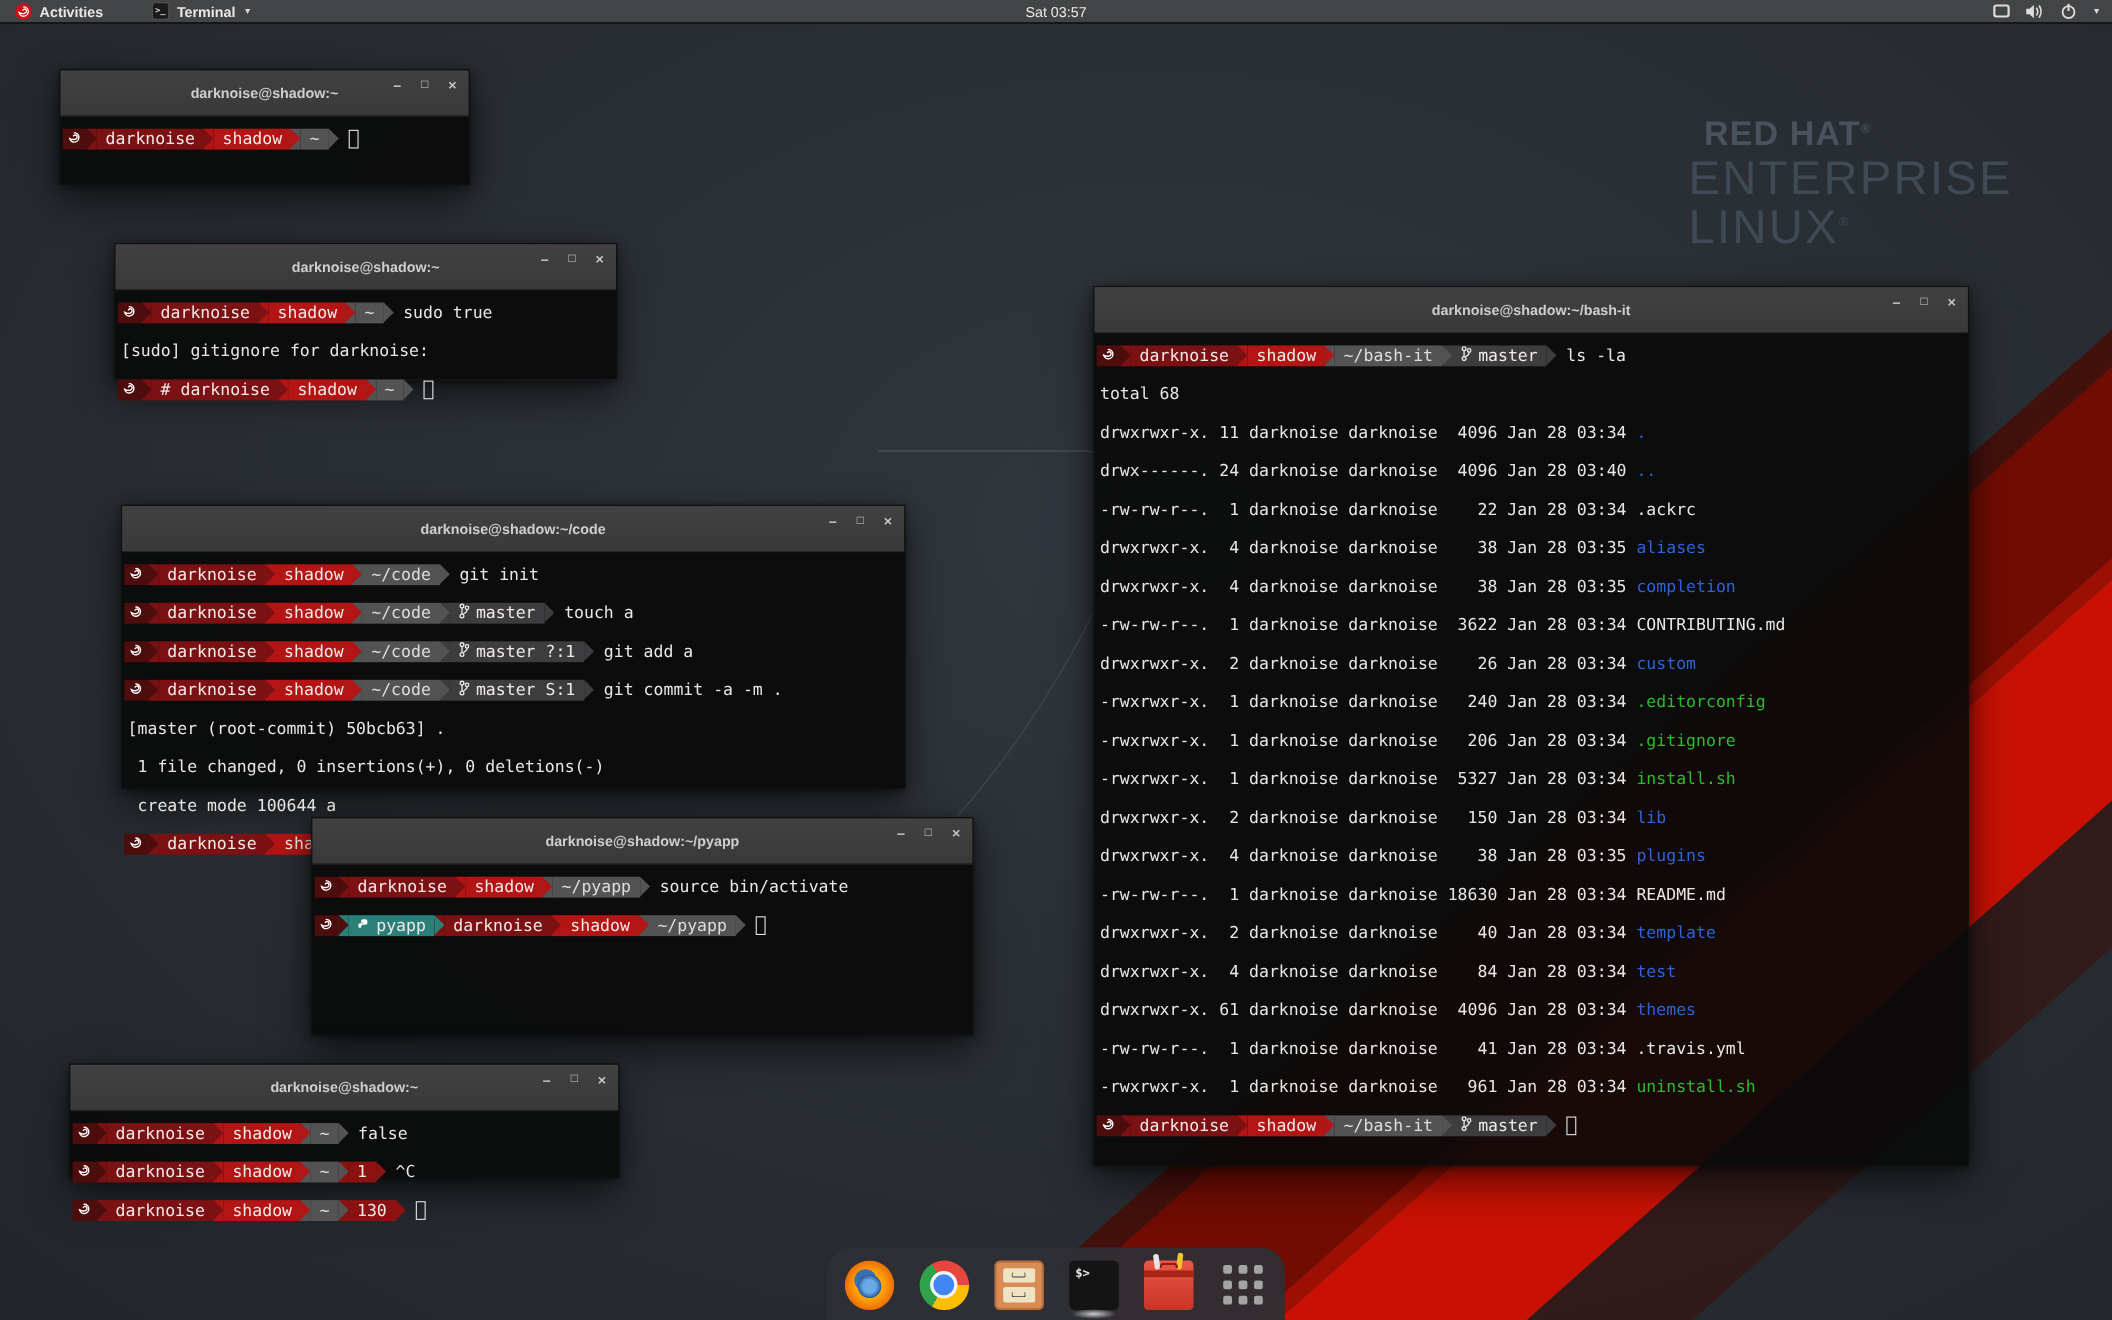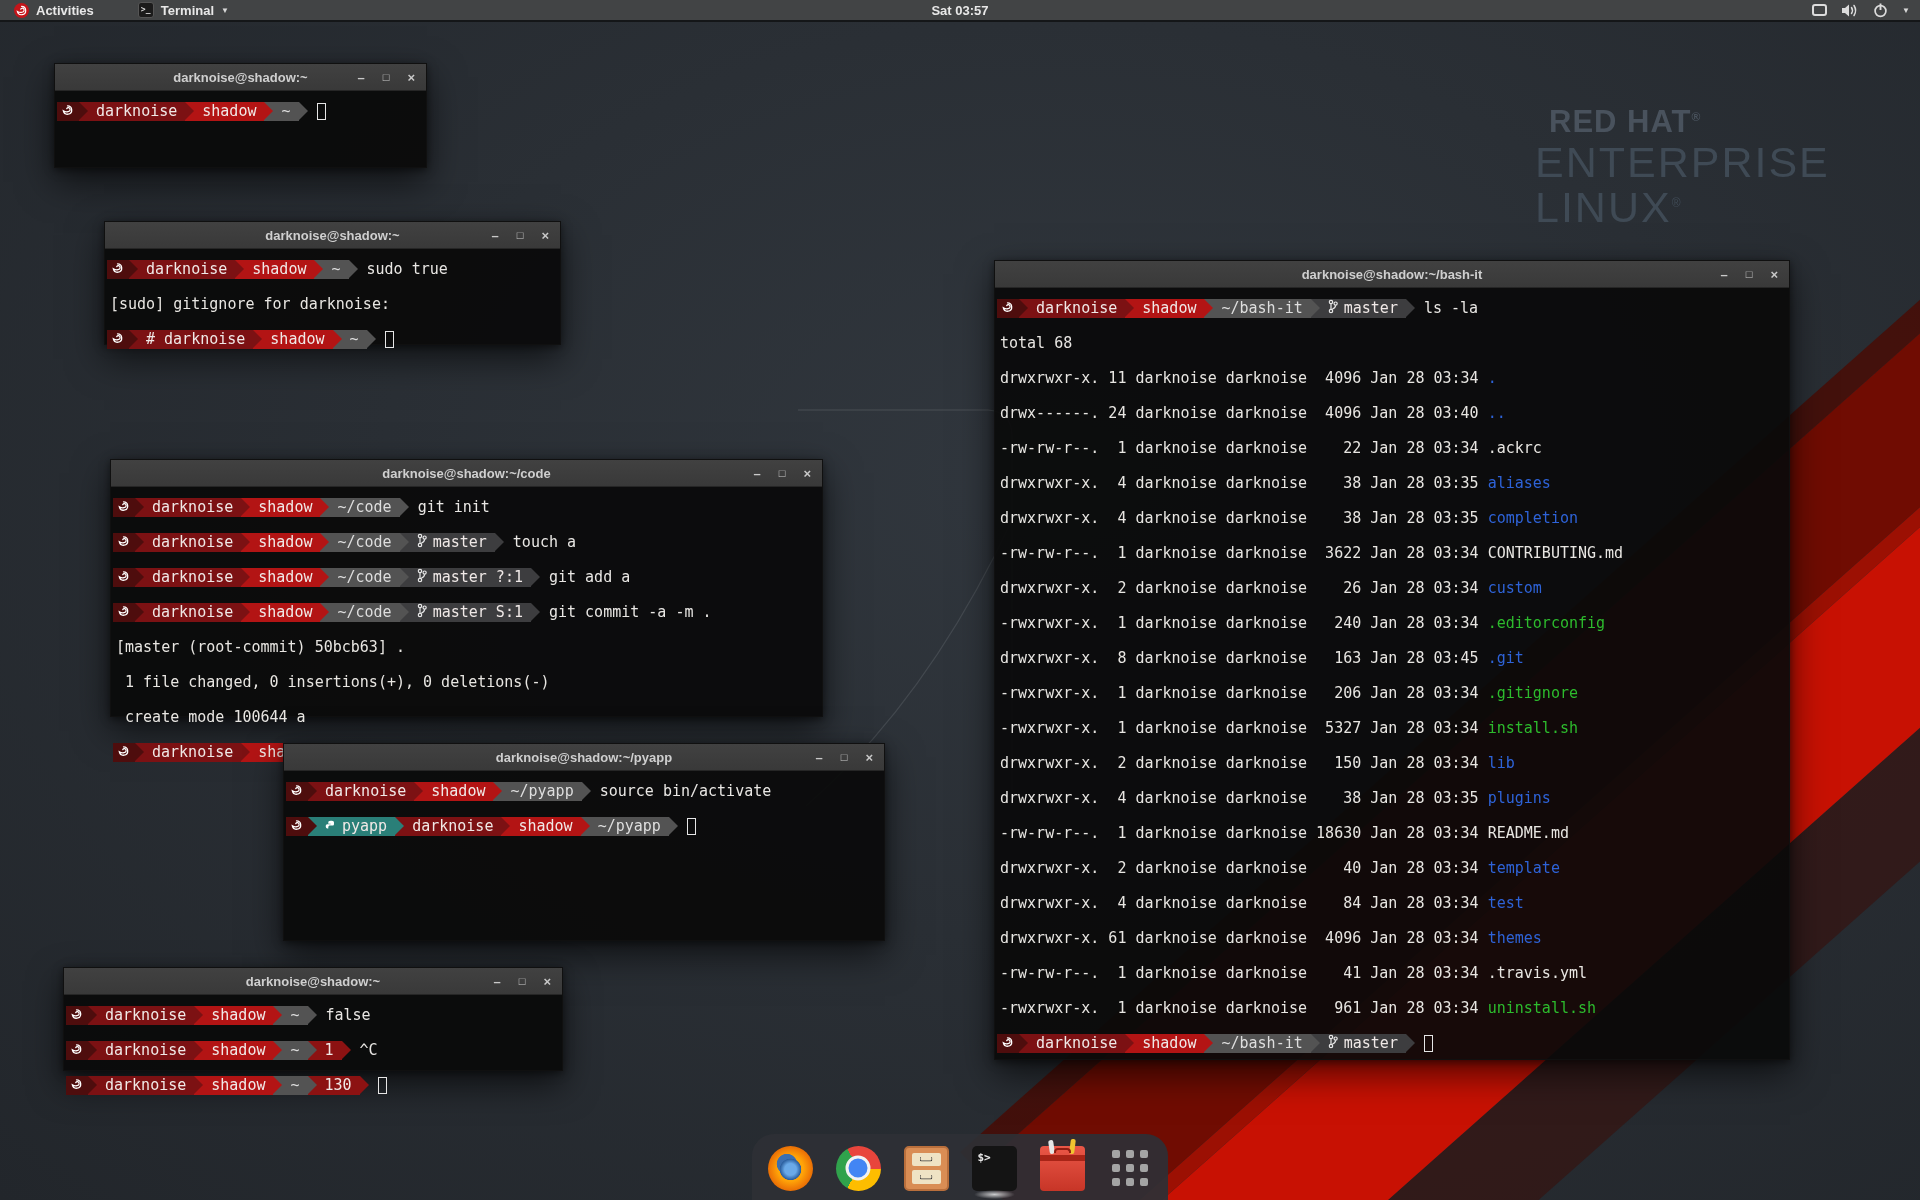--- a/index.html
+++ b/index.html
@@ -18,34 +18,34 @@
     background:#424445; border-bottom:2px solid #141618;
     display:flex; align-items:center; color:#e8e8e8; font-size:13px; z-index:50;
   }
   .tb-left{ display:flex; align-items:center; gap:8px; padding-left:8px; }
   .tb-activities{ display:flex; align-items:center; gap:7px; font-weight:bold; padding:0 6px; height:22px; cursor:default;}
   .hatdot{ width:15px; height:15px; border-radius:50%; background:#c4151a; display:flex; align-items:center; justify-content:center; }
   .tb-appmenu{ display:flex; align-items:center; gap:7px; margin-left:24px; font-weight:bold; height:22px; padding:0 6px;}
   .miniterm{ width:16px; height:16px; background:#1b1b1b; border:1px solid #555; border-radius:3px;
     color:#ddd; font:bold 8px/14px "DejaVu Sans Mono",monospace; text-align:left; padding-left:2px;}
   .tb-caret{ font-size:8px; color:#d8d8d8; }
-  .tb-clock{ position:absolute; left:50%; transform:translateX(-50%); font-weight:bold; }
+  .tb-clock{ position:absolute; left:50%; transform:translateX(-50%); font-weight:normal; }
   .tb-right{ position:absolute; right:10px; display:flex; align-items:center; gap:14px; }
   .winicon{ width:15px; height:12px; border:2px solid #dcdcdc; border-radius:3px; }
 
   
   .brand{ position:absolute; left:1535px; top:104px; color:#414c58; user-select:none; }
   .brand .l1{ font-weight:bold; font-size:31px; letter-spacing:1px; color:#49525d;margin-left:14px; }
   .brand .l2,.brand .l3{ font-size:43px; font-weight:300; letter-spacing:2px; line-height:1.05; color:#3f4a55; }
   .brand sup{ font-size:12px; vertical-align:super; }
 
   
   .win{ position:absolute; background:rgba(10,10,10,0.93); border:1px solid #101010;
         box-shadow:0 14px 34px rgba(0,0,0,.6), 0 2px 8px rgba(0,0,0,.5); z-index:10;}
-  .tbar{ height:27px; background:linear-gradient(#414141,#393939); border-bottom:1px solid #262626;
+  .tbar{ height:42px; background:linear-gradient(#414141,#393939); border-bottom:1px solid #262626;
          display:flex; align-items:center; justify-content:center; position:relative;
          font-weight:bold; font-size:13px; color:#cfcfcf; }
   .tbtns{ position:absolute; right:11px; top:0; height:27px; display:flex; gap:18px; align-items:center;
           color:#c9c9c9; font-size:13px; }
   .tbtns span{ cursor:default; line-height:1; }
   .tbtns .bmax{ font-size:11px; }
   .tbody{ padding:3px 2px 0 2px; font:15px/19px "DejaVu Sans Mono",monospace; }
 
   .tline{ display:flex; align-items:center; height:35px; white-space:pre; }
   .out{ color:#e8e6e2; padding-left:3px; }
@@ -273,21 +273,20 @@
             </svg></span><span>master</span></span><span class="arr" style="background: transparent;"><i style="border-left-color: rgb(61, 61, 63);"></i></span><span class="cmd">ls -la</span></div>
       <div class="tline"><span class="out">total 68</span></div>
       <div class="tline"><span class="out">drwxrwxr-x. 11 darknoise darknoise  4096 Jan 28 03:34 <span class="fn-dir">.</span></span></div>
       <div class="tline"><span class="out">drwx------. 24 darknoise darknoise  4096 Jan 28 03:40 <span class="fn-dir">..</span></span></div>
       <div class="tline"><span class="out">-rw-rw-r--.  1 darknoise darknoise    22 Jan 28 03:34 <span class="fn-file">.ackrc</span></span></div>
       <div class="tline"><span class="out">drwxrwxr-x.  4 darknoise darknoise    38 Jan 28 03:35 <span class="fn-dir">aliases</span></span></div>
       <div class="tline"><span class="out">drwxrwxr-x.  4 darknoise darknoise    38 Jan 28 03:35 <span class="fn-dir">completion</span></span></div>
       <div class="tline"><span class="out">-rw-rw-r--.  1 darknoise darknoise  3622 Jan 28 03:34 <span class="fn-file">CONTRIBUTING.md</span></span></div>
       <div class="tline"><span class="out">drwxrwxr-x.  2 darknoise darknoise    26 Jan 28 03:34 <span class="fn-dir">custom</span></span></div>
       <div class="tline"><span class="out">-rwxrwxr-x.  1 darknoise darknoise   240 Jan 28 03:34 <span class="fn-exec">.editorconfig</span></span></div>
-      <div class="tline"><span class="out">drwxrwxr-x.  8 darknoise darknoise   163 Jan 28 03:45 <span class="fn-dir">.git</span></span></div>
       <div class="tline"><span class="out">-rwxrwxr-x.  1 darknoise darknoise   206 Jan 28 03:34 <span class="fn-exec">.gitignore</span></span></div>
       <div class="tline"><span class="out">-rwxrwxr-x.  1 darknoise darknoise  5327 Jan 28 03:34 <span class="fn-exec">install.sh</span></span></div>
       <div class="tline"><span class="out">drwxrwxr-x.  2 darknoise darknoise   150 Jan 28 03:34 <span class="fn-dir">lib</span></span></div>
       <div class="tline"><span class="out">drwxrwxr-x.  4 darknoise darknoise    38 Jan 28 03:35 <span class="fn-dir">plugins</span></span></div>
       <div class="tline"><span class="out">-rw-rw-r--.  1 darknoise darknoise 18630 Jan 28 03:34 <span class="fn-file">README.md</span></span></div>
       <div class="tline"><span class="out">drwxrwxr-x.  2 darknoise darknoise    40 Jan 28 03:34 <span class="fn-dir">template</span></span></div>
       <div class="tline"><span class="out">drwxrwxr-x.  4 darknoise darknoise    84 Jan 28 03:34 <span class="fn-dir">test</span></span></div>
       <div class="tline"><span class="out">drwxrwxr-x. 61 darknoise darknoise  4096 Jan 28 03:34 <span class="fn-dir">themes</span></span></div>
       <div class="tline"><span class="out">-rw-rw-r--.  1 darknoise darknoise    41 Jan 28 03:34 <span class="fn-file">.travis.yml</span></span></div>
       <div class="tline"><span class="out">-rwxrwxr-x.  1 darknoise darknoise   961 Jan 28 03:34 <span class="fn-exec">uninstall.sh</span></span></div>

